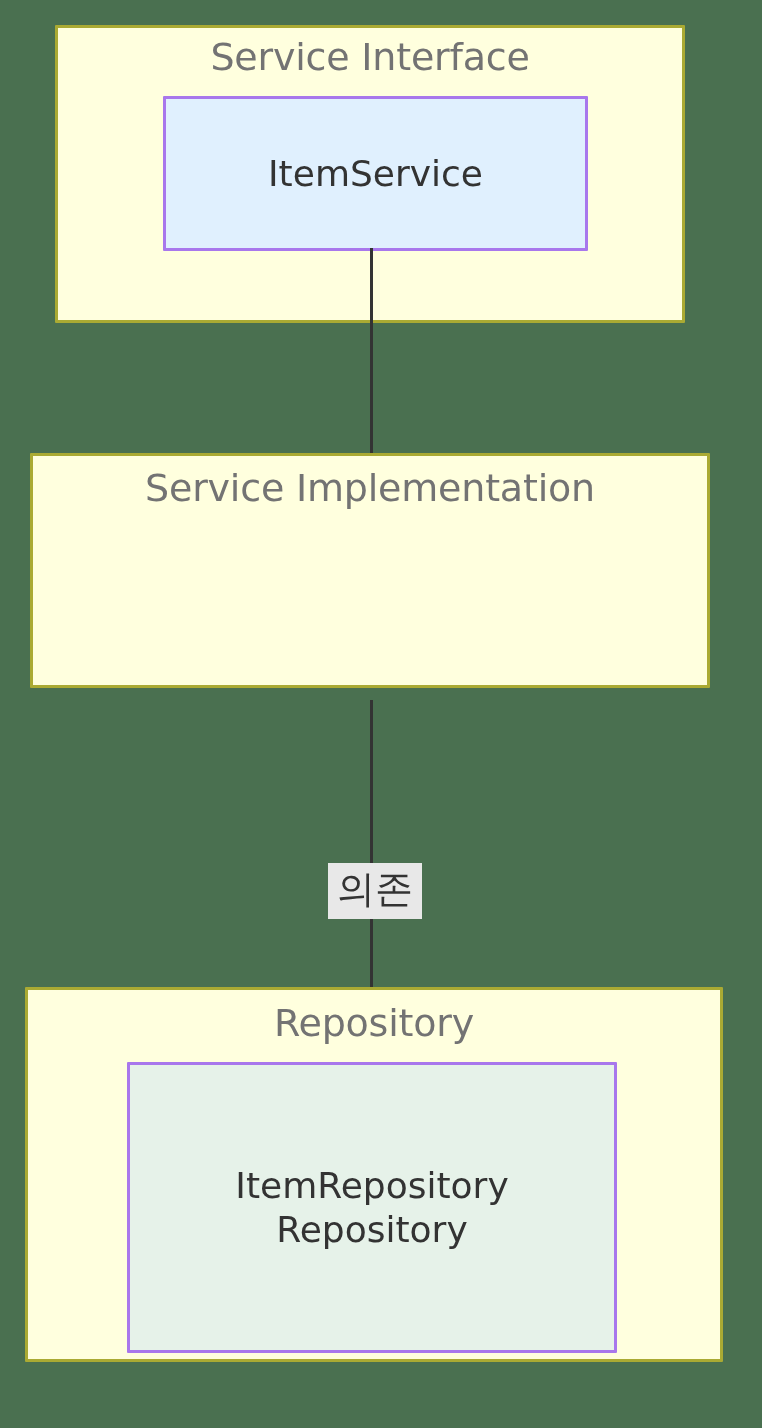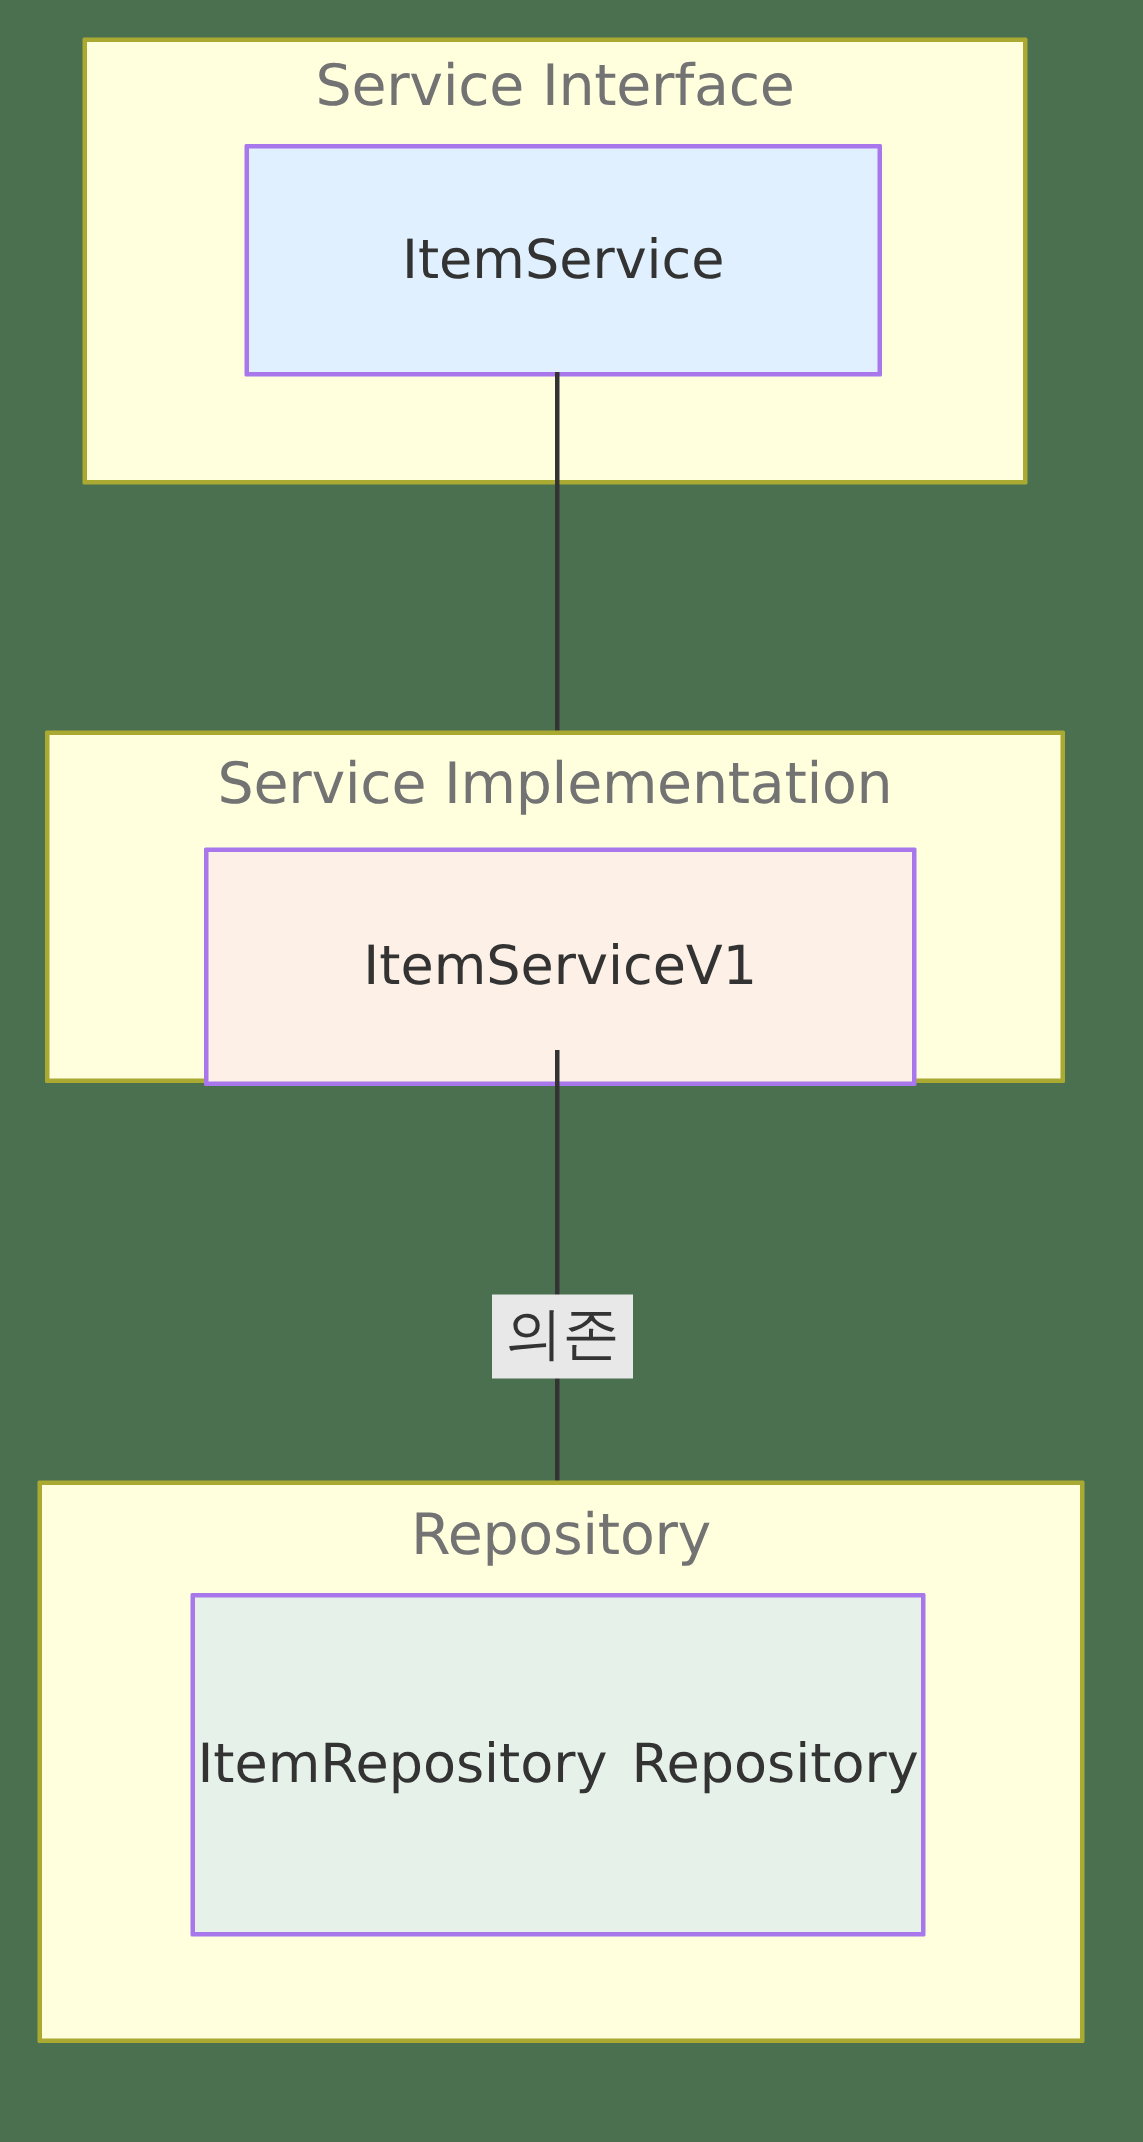--- a/index.html
+++ b/index.html
@@ -101,32 +101,29 @@
   <div class="cluster" style="left:55px; top:25px; width:630px; height:298px;">
     <div class="cluster-title" style="top:10px;">Service Interface</div>
     <div class="node node-service" style="left:105px; top:68px; width:425px; height:155px;">
       <span class="node-label">ItemService</span>
     </div>
   </div>
 
   <div class="edge-line" style="left:370px; top:248px; height:295px;"></div>
   <div class="arrow-head" style="left:358px; top:518px;"></div>
 
-  <div class="cluster" style="left:30px; top:487px; width:680px; height:235px;">
+  <div class="cluster" style="left:30px; top:453px; width:680px; height:235px;">
     <div class="cluster-title" style="top:13px;">Service Implementation</div>
-    <div class="node node-service-impl" style="left:103px; top:75px; width:475px; height:159px;">
-      <span class="node-label">ItemServiceV1</span>
-    </div>
   </div>
 
   <div class="edge-line" style="left:370px; top:700px; height:365px;"></div>
   <div class="arrow-head" style="left:358px; top:1038px;"></div>
   <div class="edge-label" style="left:328px; top:845px; width:82px;margin-top:18px;">의존</div>
 
   <div class="cluster" style="left:25px; top:987px; width:698px; height:375px;">
     <div class="cluster-title" style="top:14px;">Repository</div>
-    <div class="node node-repository" style="left:99px; top:72px; width:490px; height:229px; flex-direction:row;">
+    <div class="node node-repository" style="left:99px; top:72px; width:490px; height:291px; flex-direction:column;">
       <span class="node-label">ItemRepository</span>
       <span class="node-label">Repository</span>
     </div>
   </div>
 
 </div>
 
 </body></html>

